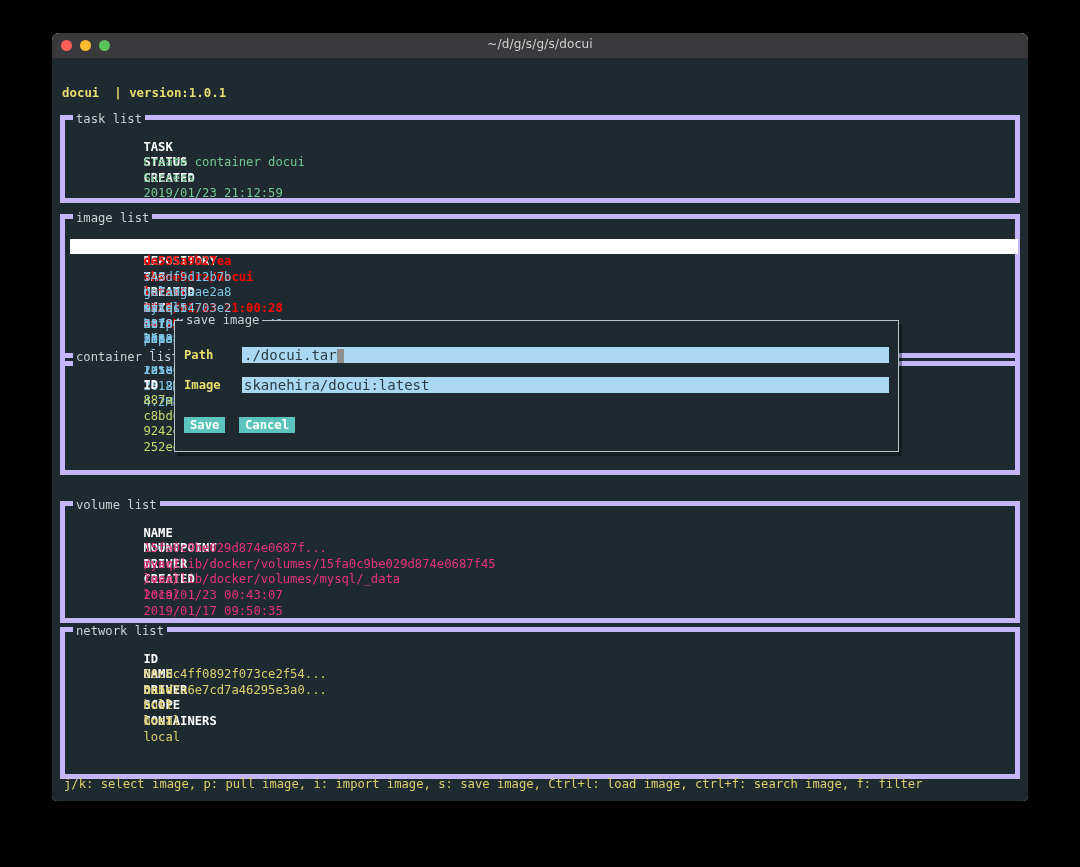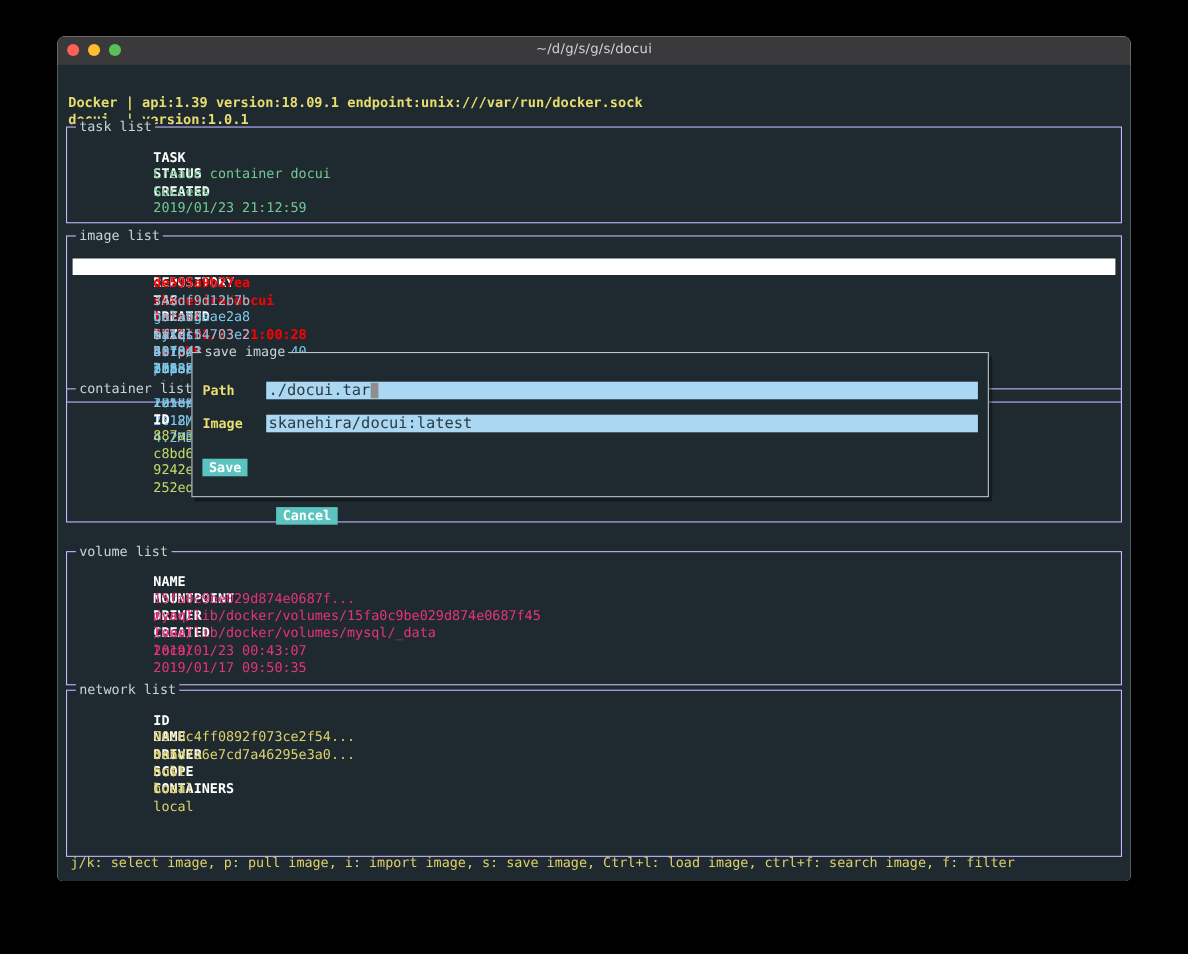--- a/index.html
+++ b/index.html
@@ -77,21 +77,21 @@
     color: #e8dd6f;
     font-weight: bold;
     font-size: 12.4px;
     line-height: 16px;
   }
   #appheader div { white-space: pre; }
 
   
   .panel {
     position: absolute;
-    border: 1px solid #c4b5fd;
+    border: 5px solid #c4b5fd;
     box-sizing: border-box;
   }
   .panel > .ptitle {
     position: absolute;
     left: 8px;
     top: -8px;
     background: #1e2a30;
     padding: 0 3px;
     font-size: 12.2px;
     color: #c9d2d6;
@@ -218,21 +218,20 @@
       <div class="light red"></div>
       <div class="light yellow"></div>
       <div class="light green"></div>
     </div>
     <div id="title-text">~/d/g/s/g/s/docui</div>
   </div>
 
   <div id="term">
 
     <div id="appheader">
-      <div>Docker | api:1.39 version:18.09.1 endpoint:unix:///var/run/docker.sock</div>
       <div>docui  | version:1.0.1</div>
     </div>
 
     <div class="panel" style="left:8px; top:56px; width:960px; height:88px;">
       <div class="ptitle">task list</div>
       <div class="rows">
         <div class="row hdr">
           <span class="cell" style="width:270px">TASK</span>
           <span class="cell" style="width:265px">STATUS</span>
           <span class="cell" style="width:240px">CREATED</span>
@@ -393,17 +392,17 @@
         <span class="flabel">Path</span>
         <div class="finput"><span>./docui.tar</span><span class="caret"></span></div>
       </div>
 
       <div class="fieldrow" style="top:56px;">
         <span class="flabel">Image</span>
         <div class="finput"><span>skanehira/docui:latest</span></div>
       </div>
 
       <div class="btn" style="left:9px; top:96px;">Save</div>
-      <div class="btn" style="left:76px; top:96px;margin-top:44px;">Cancel</div>
+      <div class="btn" style="left:64px; top:96px;">Cancel</div>
     </div>
 
   </div>
 </div>
 
 </body></html>

